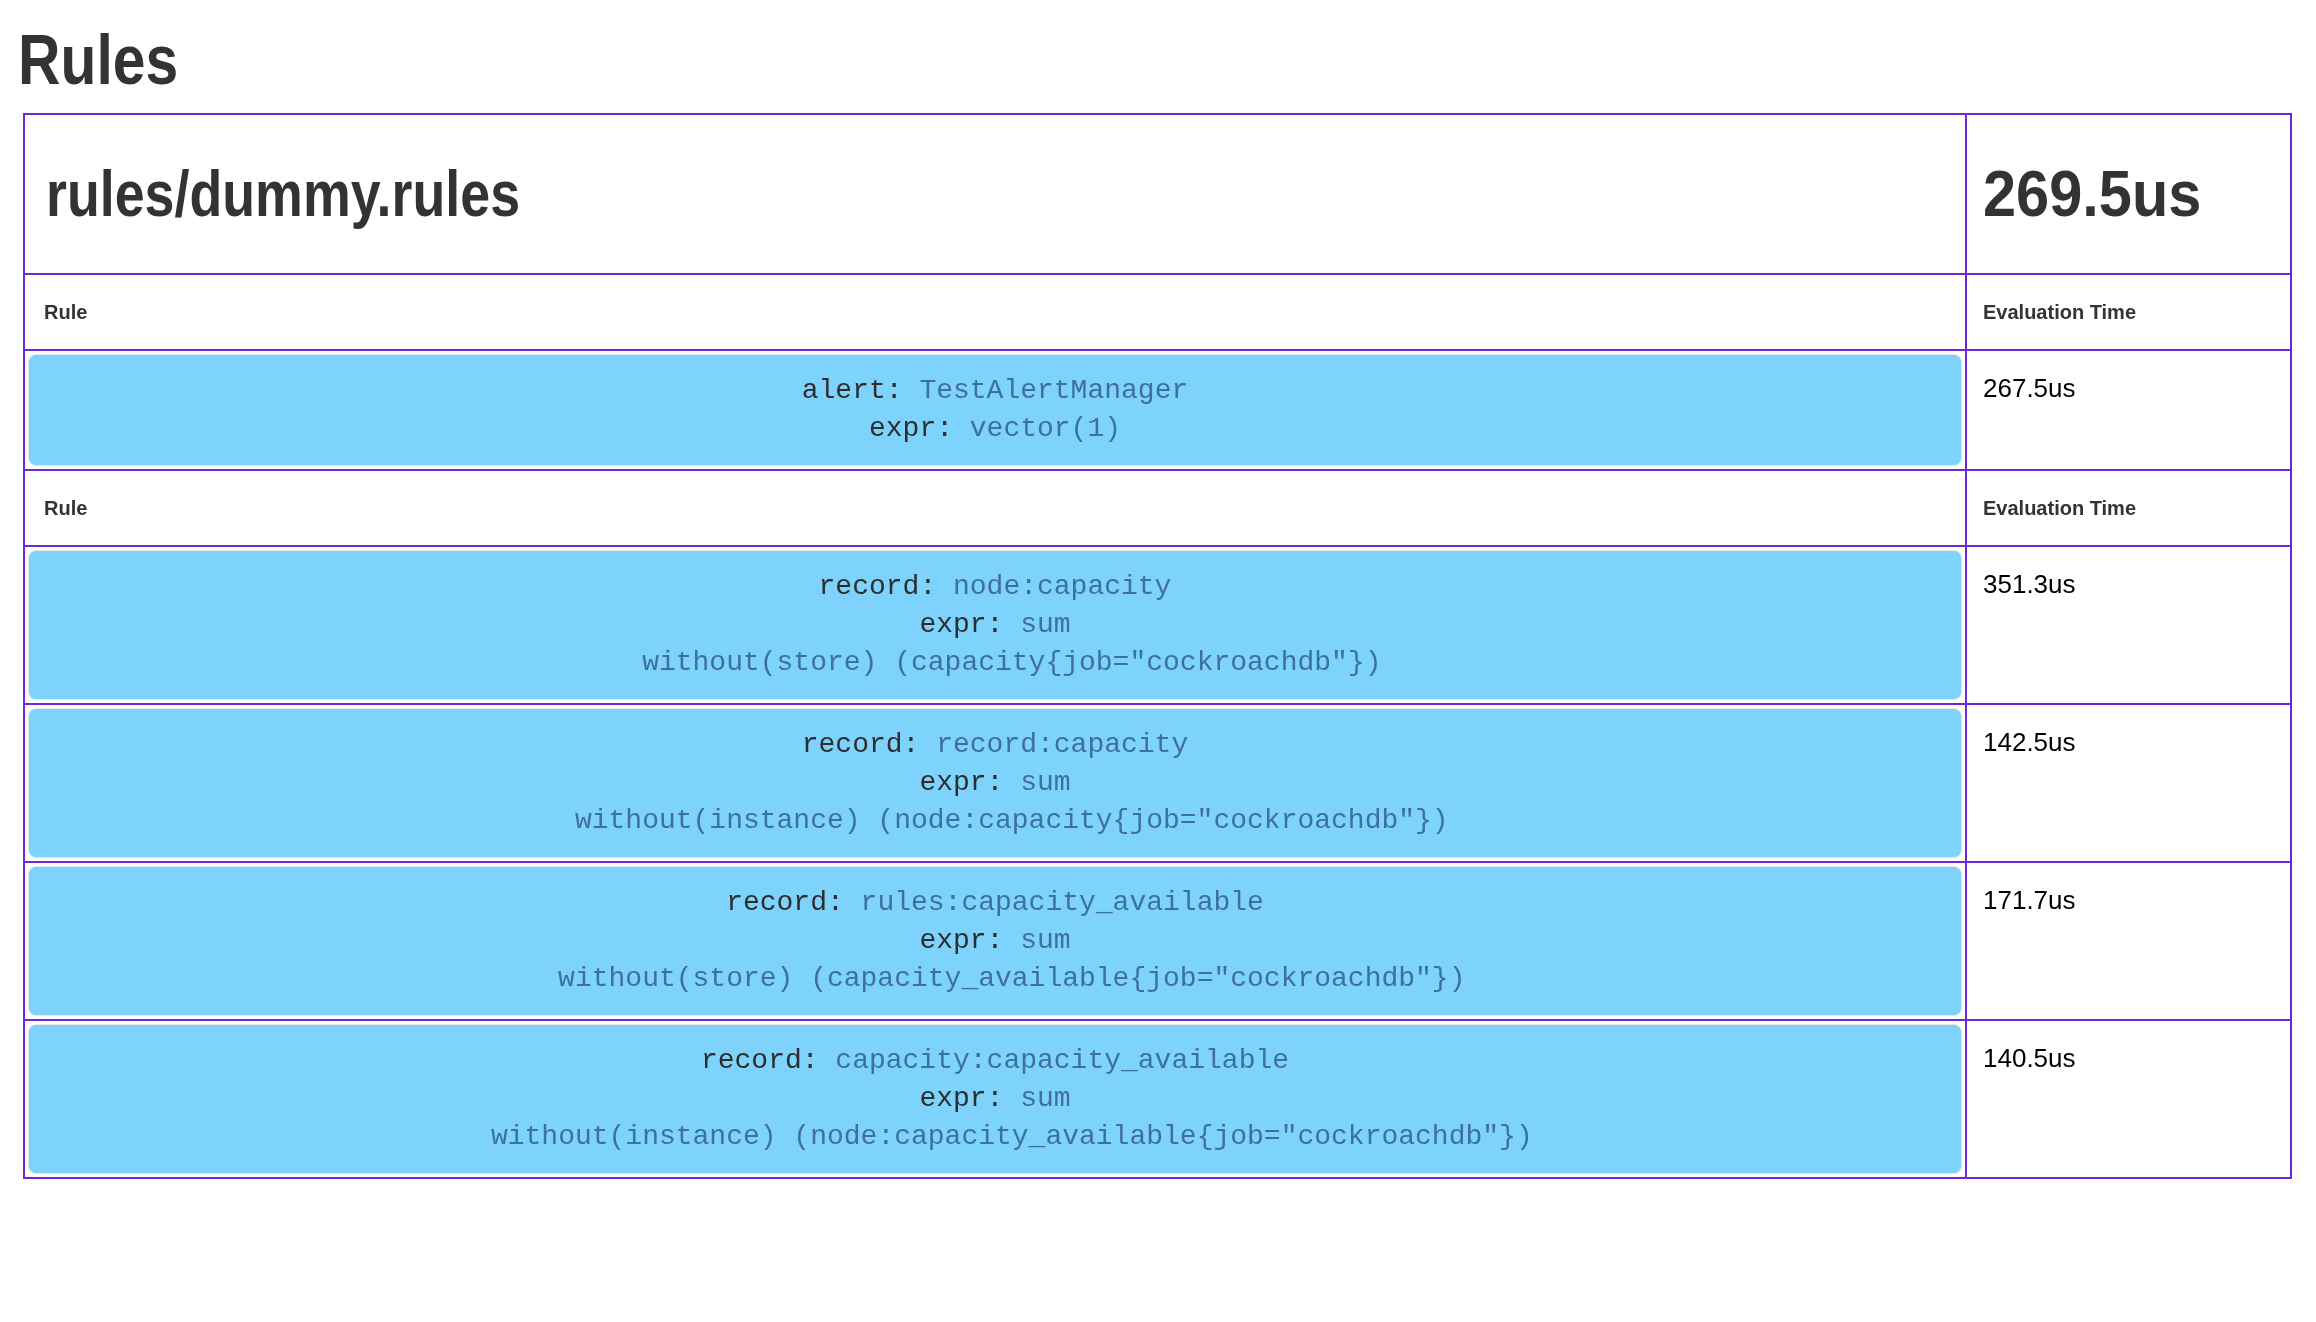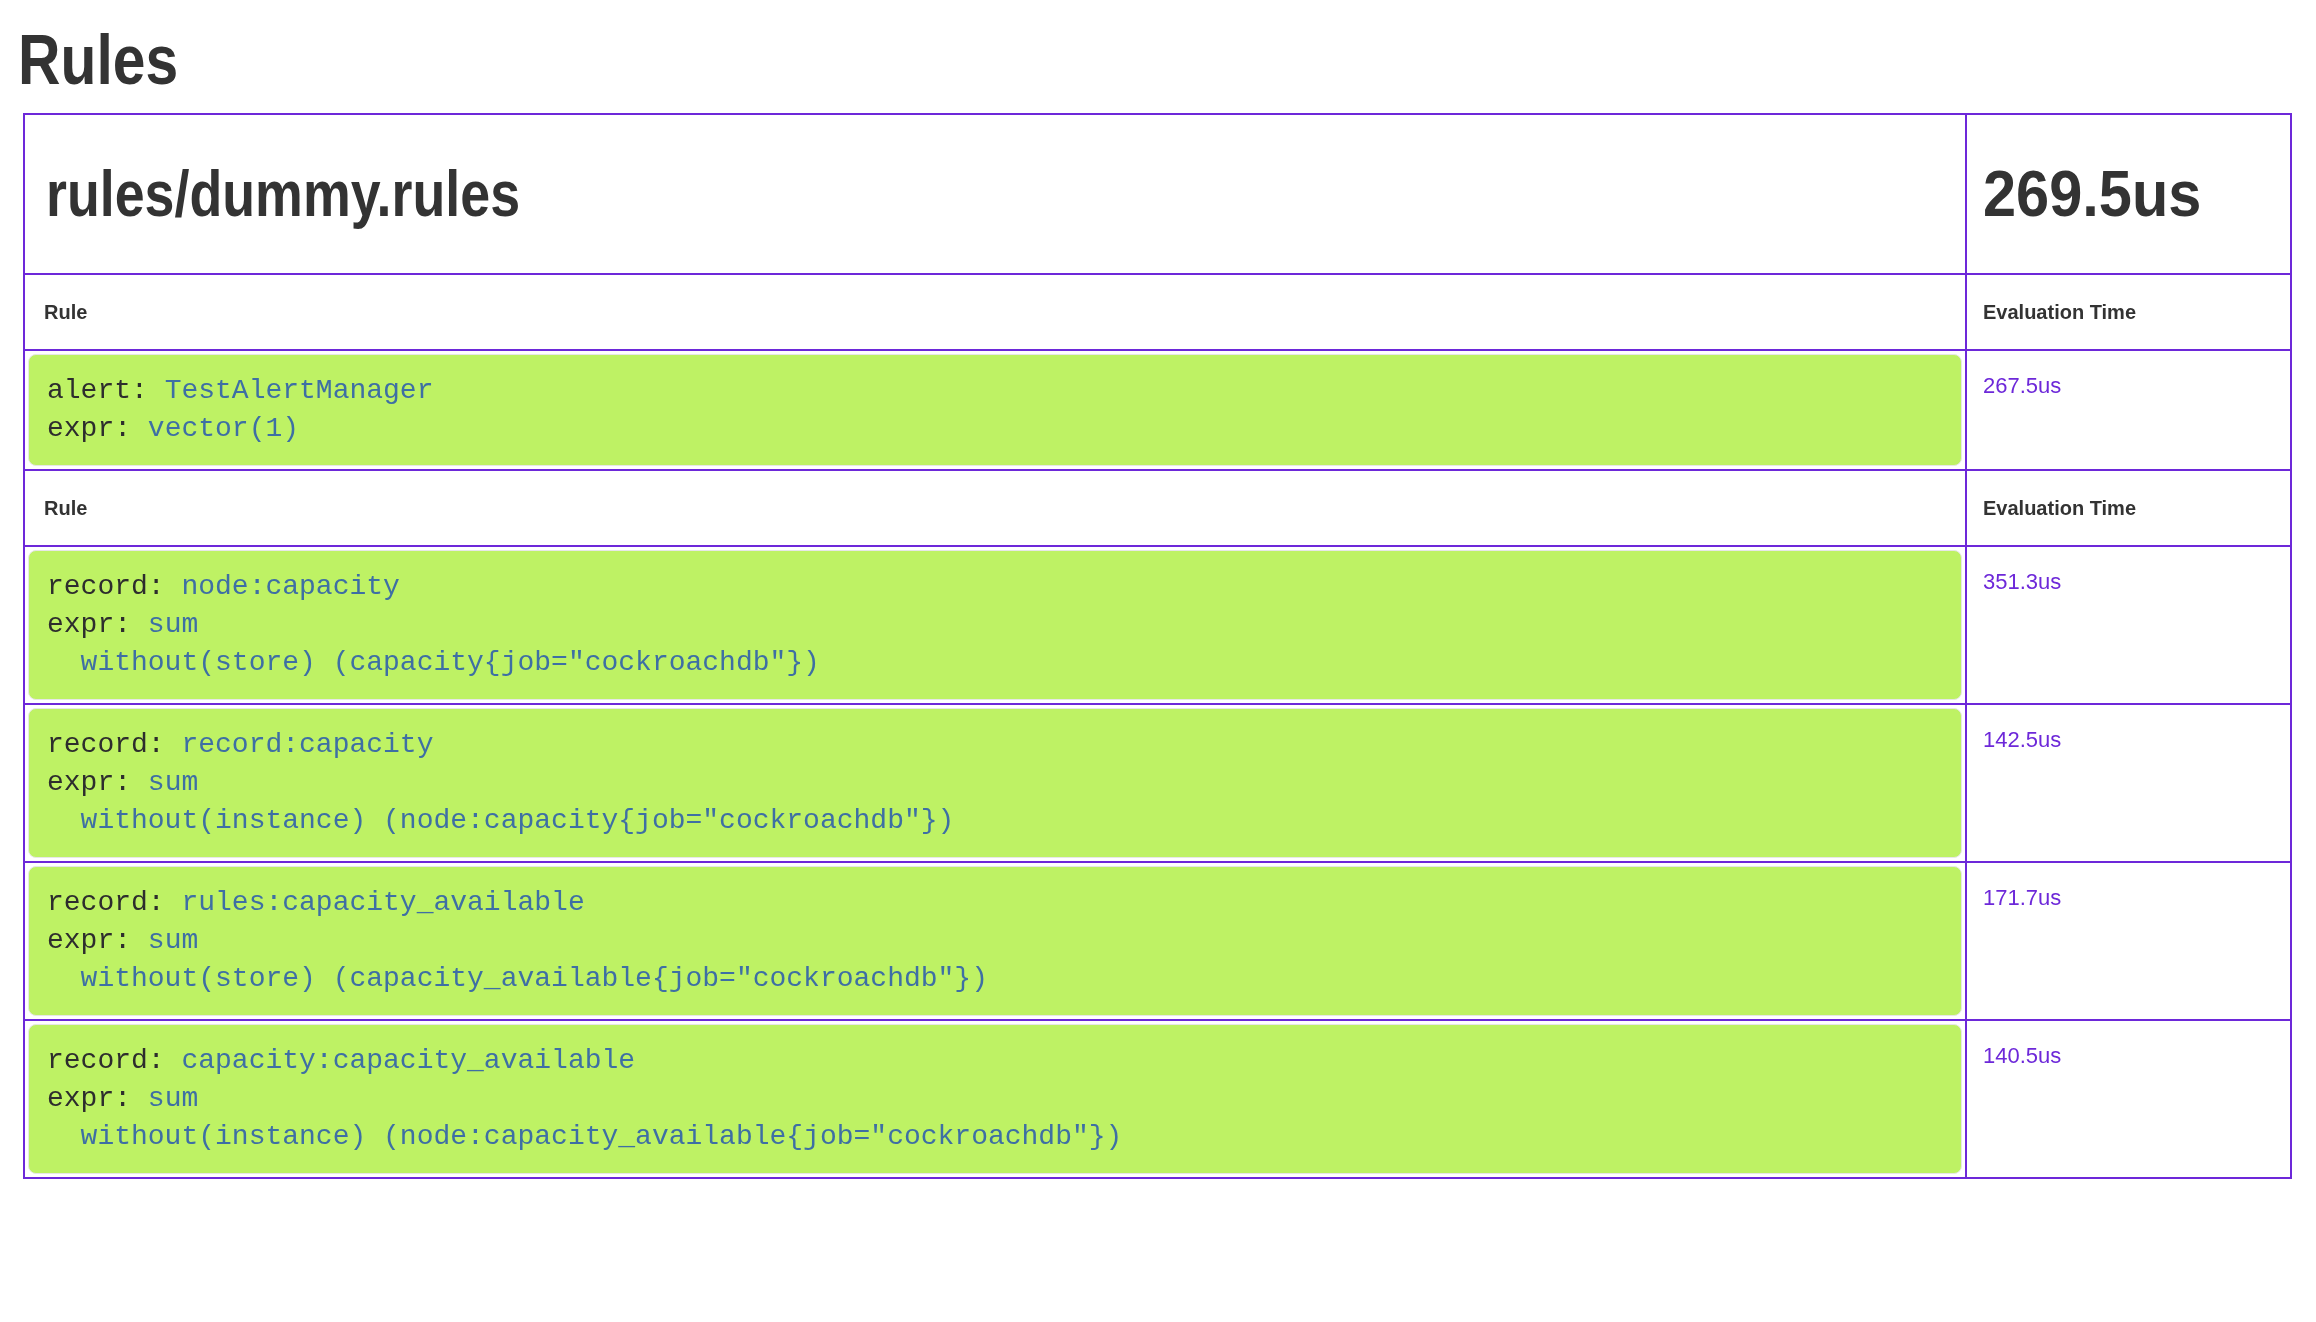--- a/index.html
+++ b/index.html
@@ -31,30 +31,30 @@
     transform: scaleX(0.93); transform-origin: 0 50%; white-space: nowrap;
   }
   tr.head-row th {
     height: 76px; text-align: left; vertical-align: middle;
     font-size: 20px; font-weight: bold; color: #333;
   }
   th.rule-h { padding-left: 19px; }
   th.eval-h { padding-left: 16px; }
   tr.rule-row td.rule-cell { padding: 3px; vertical-align: top; }
   pre.rule-pre {
-    margin: 0; background: #bef264;
+    margin: 0; background: #7dd3fc;
     border: 1px solid #e7e7e7; border-radius: 8px;
     padding: 17px 18px;
     font-family: "Liberation Mono", "DejaVu Sans Mono", monospace;
     font-size: 28px; line-height: 38px; color: #2d2d2d;
-    white-space: pre; overflow: hidden;
+    white-space: pre; overflow: hidden; text-align: center;
   }
   tr.rule-row td.eval-cell {
     vertical-align: top; padding: 22px 0 0 16px;
-    font-size: 22px; color: #6d28d9;
+    font-size: 26px; color: #000000;
   }
   span.yaml-key { color: #2d2d2d; }
   a.expr-link { color: #3e6fa4; text-decoration: none; cursor: pointer; }
 </style>
 </head>
 <body>
 
 <h1 class="page-title">Rules</h1>
 
 <table class="rules-table">

